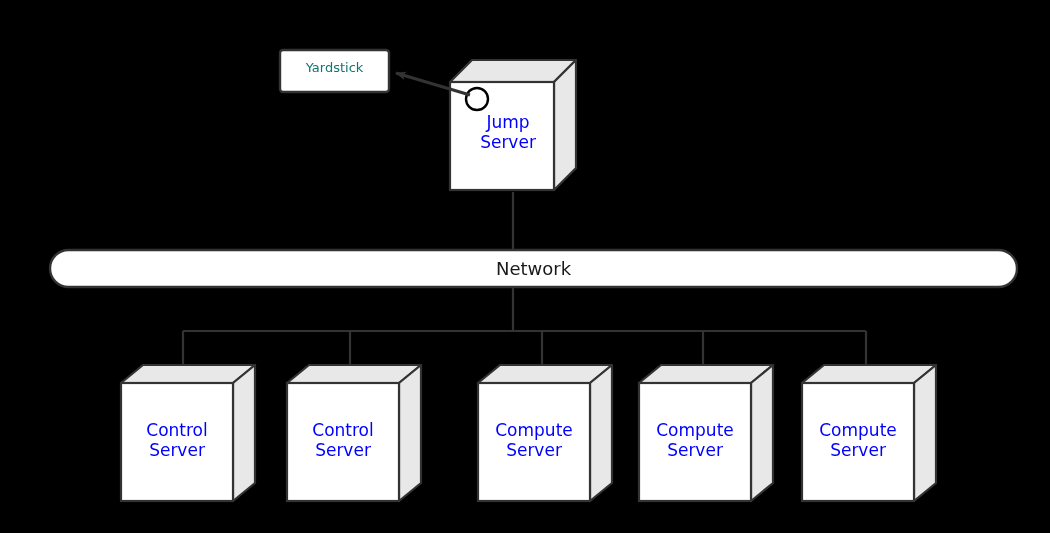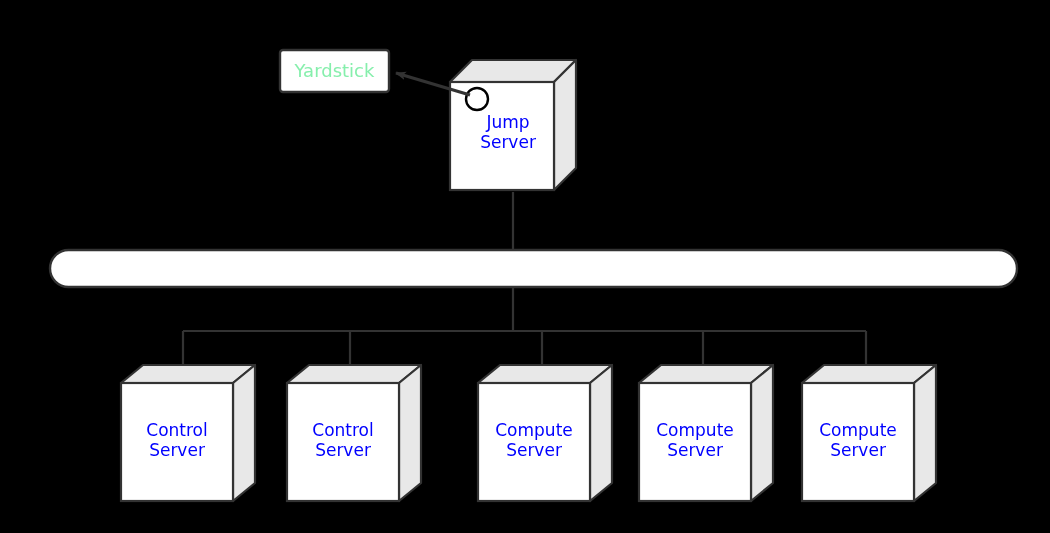--- a/index.html
+++ b/index.html
@@ -31,22 +31,22 @@
   }
   .server-label {
     color: #0000ff;
     font-size: 17px;
   }
   .network-label {
     color: #1a1a1a;
     font-size: 18px;
   }
   .yardstick-label {
-    color: #86efac;
-    font-size: 18px;
+    color: #0f766e;
+    font-size: 13px;
   }
 </style>
 </head>
 <body>
 
 <div id="canvas">
 
   <svg id="diagram-svg" viewBox="0 0 1050 533" xmlns="http://www.w3.org/2000/svg">
     <defs>
       <marker id="arrowhead" markerWidth="11" markerHeight="9" refX="10" refY="4.5" orient="auto" markerUnits="userSpaceOnUse">
@@ -112,20 +112,21 @@
       <polygon points="914,383 936,365 936,483 914,501" fill="#e8e8e8" stroke="#333333" stroke-width="2.2" stroke-linejoin="round"></polygon>
       <rect x="802" y="383" width="112" height="118" fill="#ffffff" stroke="#333333" stroke-width="2.2"></rect>
     </g>
   </svg>
 
   <div class="node-label yardstick-label" style="left:280px; top:60px; width:109px;">Yardstick</div>
 
   <div class="node-label server-label" style="left:450px; top:112px; width:116px;">Jump
 Server</div>
 
+  <div class="node-label network-label" style="left:50px; top:258px; width:967px;">Network</div>
 
   <div class="node-label server-label" style="left:121px; top:420px; width:112px;">Control
 Server</div>
 
   <div class="node-label server-label" style="left:287px; top:420px; width:112px;">Control
 Server</div>
 
   <div class="node-label server-label" style="left:478px; top:420px; width:112px;">Compute
 Server</div>
 

